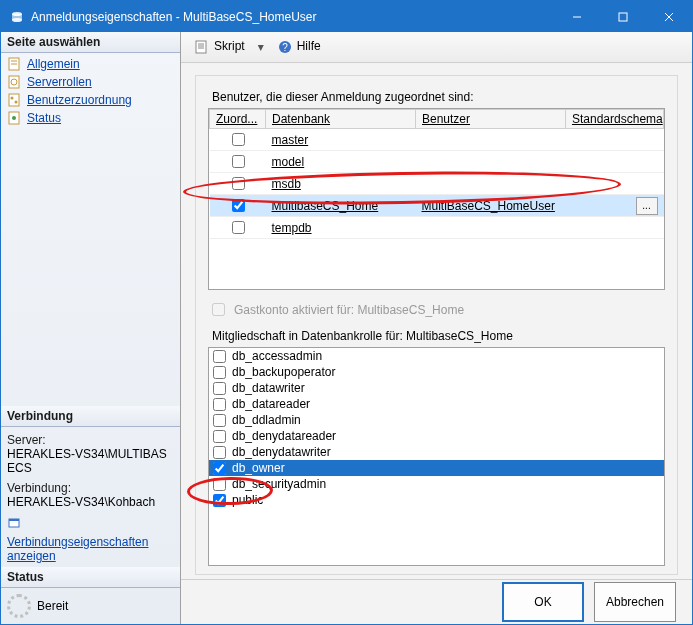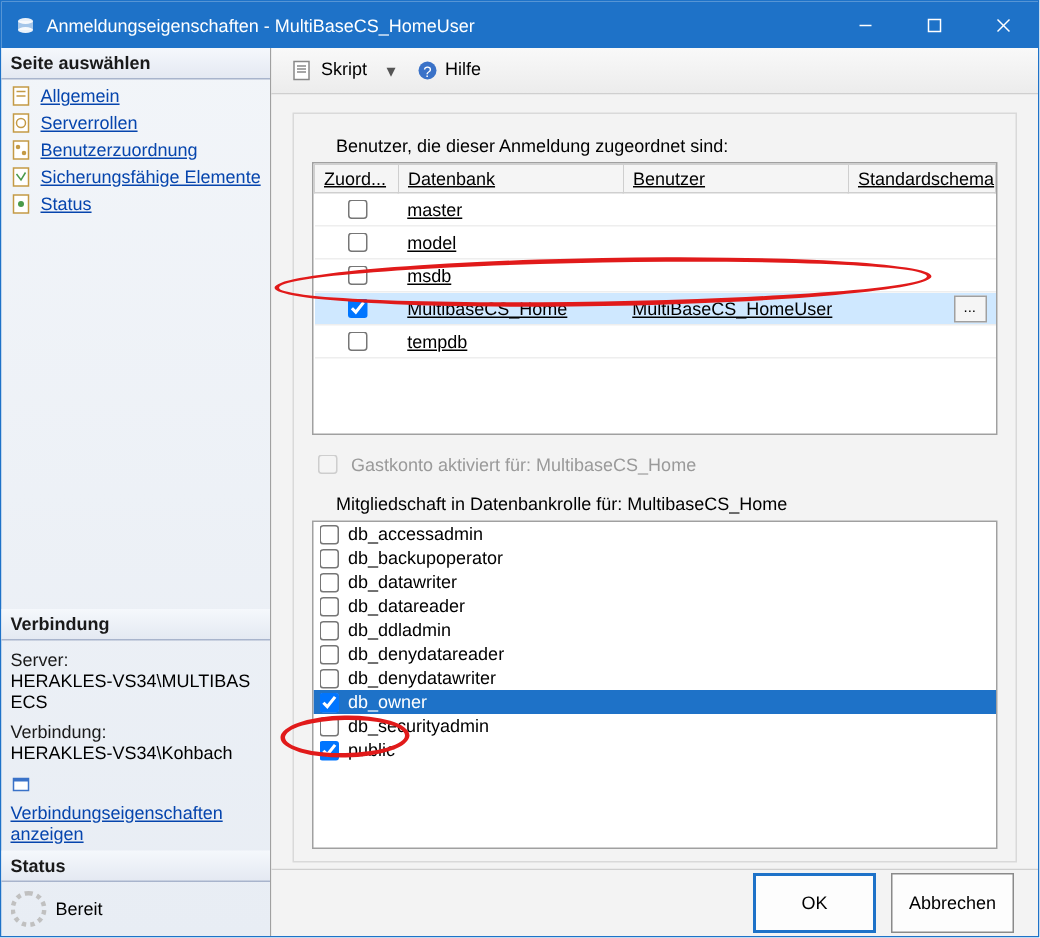--- a/index.html
+++ b/index.html
@@ -114,21 +114,21 @@
     background:#f3f3f3;
   }
   .content-inner {
     border:1px solid #d9d9d9;
     background:#f3f3f3;
     flex:1;
     display:flex; flex-direction:column;
     padding:10px 12px 8px 12px;
     min-height:0;
   }
-  .section-label { margin: 4px 0 4px 16px; }
+  .section-label { margin: 4px 0 4px 4px; }
 
   
   .tbl-wrap {
     border:1px solid #a0a0a0;
     background:#fff;
     height:180px;
     overflow:auto;
     position:relative;
   }
   table.db-table {
@@ -272,29 +272,20 @@
           </div>
           <div class="nav-item">
             <span class="icon">
               <svg width="16" height="16">
                 <rect x="2" y="2" width="10" height="12" fill="#fff" stroke="#c49a45"></rect>
                 <circle cx="5" cy="6" r="1.5" fill="#c49a45"></circle>
                 <circle cx="9" cy="10" r="1.5" fill="#c49a45"></circle>
               </svg>
             </span>
             <span class="nav-link">Benutzerzuordnung</span>
-          </div>
-          <div class="nav-item">
-            <span class="icon">
-              <svg width="16" height="16">
-                <rect x="2" y="2" width="10" height="12" fill="#fff" stroke="#c49a45"></rect>
-                <path d="M4 6 L7 10 L10 5" fill="none" stroke="#4a9a4a"></path>
-              </svg>
-            </span>
-            <span class="nav-link">Sicherungsfähige Elemente</span>
           </div>
           <div class="nav-item">
             <span class="icon">
               <svg width="16" height="16">
                 <rect x="2" y="2" width="10" height="12" fill="#fff" stroke="#c49a45"></rect>
                 <circle cx="7" cy="8" r="2" fill="#4a9a4a"></circle>
               </svg>
             </span>
             <span class="nav-link">Status</span>
           </div>

